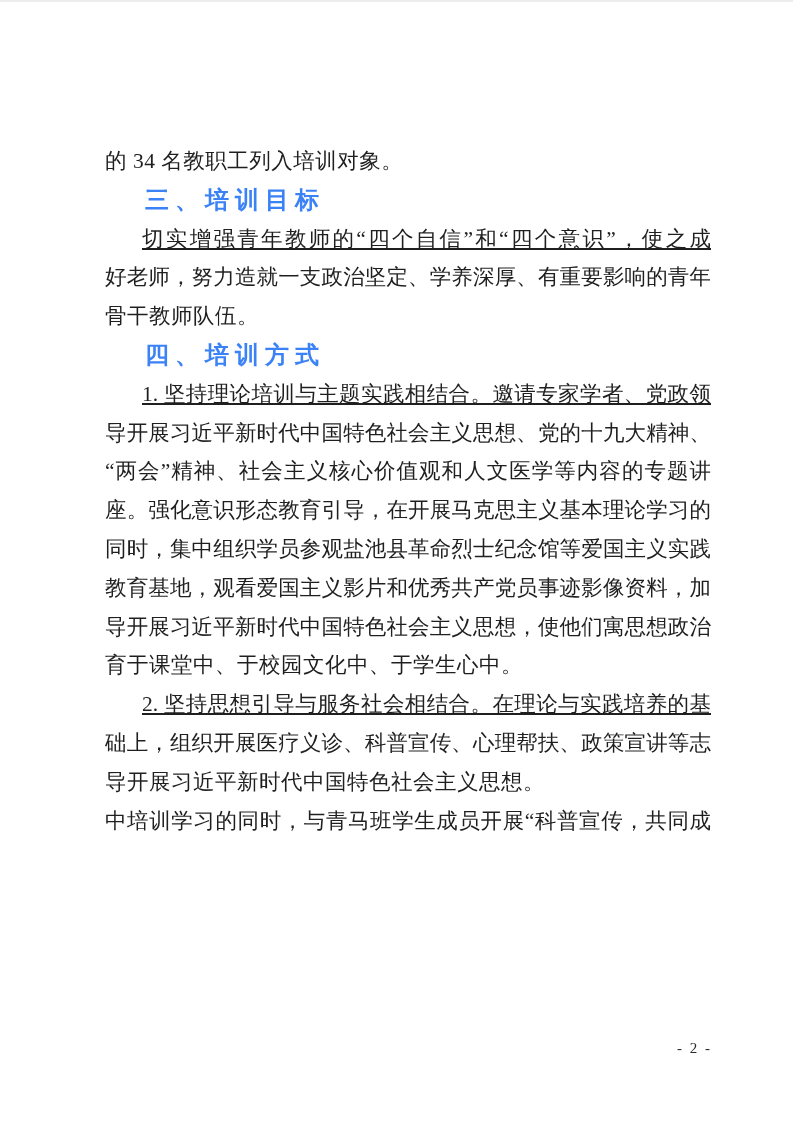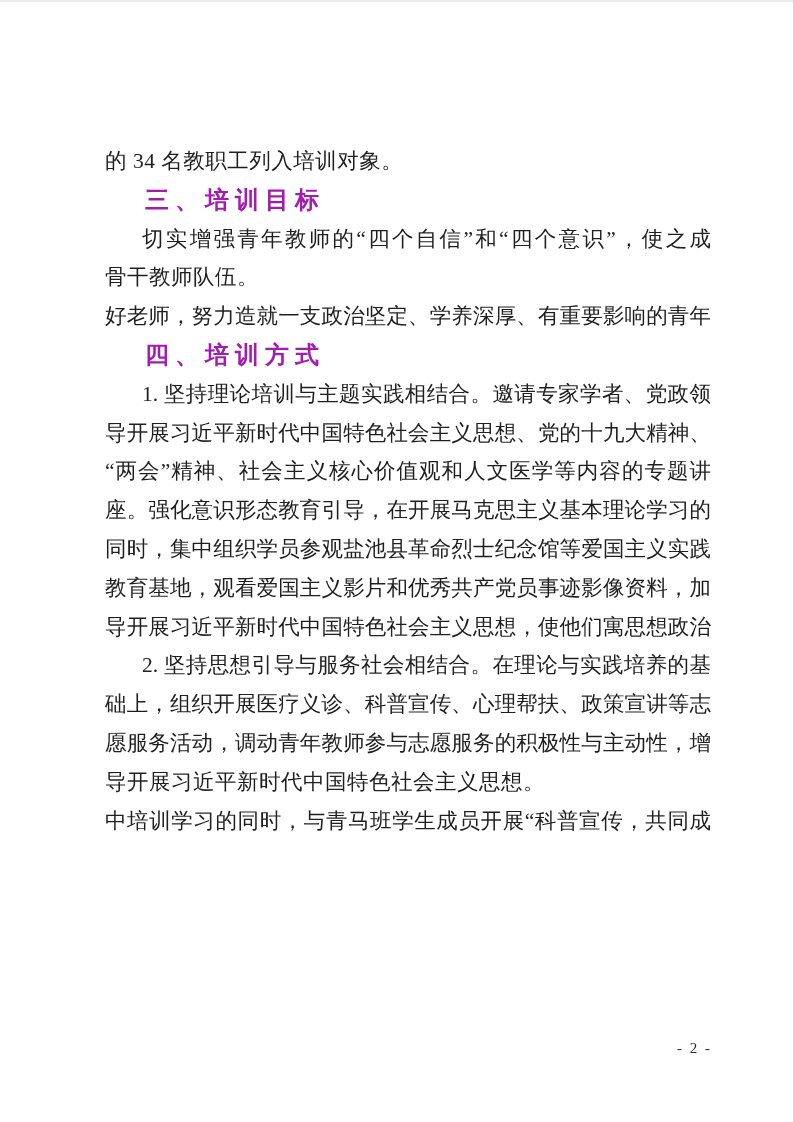--- a/index.html
+++ b/index.html
@@ -39,26 +39,27 @@
     overflow: hidden;
     white-space: normal;
   }
   .line.end {
     text-align: left;
     text-align-last: left;
     letter-spacing: 0.5px;
   }
   .line.indent {
     text-indent: 37px;
+    text-decoration: underline;
   }
   .line.heading {
     font-family: "Liberation Sans", "DejaVu Sans", sans-serif;
     font-weight: 700;
     font-size: 24px;
-    color: #a21caf;
+    color: #3b82f6;
     text-indent: 40px;
     letter-spacing: 6px;
     text-align: left;
     text-align-last: left;
   }
   .page-number {
     position: absolute;
     top: 1040px;
     left: 0;
     width: 712px;
@@ -72,31 +73,31 @@
 </head>
 <body>
 
 <div class="page">
   <div class="scan-edge"></div>
 
   <div class="text-block">
     <div class="line end">的 34 名教职工列入培训对象。</div>
     <div class="line heading">三、培训目标</div>
     <div class="line indent">切实增强青年教师的“四个自信”和“四个意识”，使之成</div>
+    <div class="line">好老师，努力造就一支政治坚定、学养深厚、有重要影响的青年</div>
     <div class="line end">骨干教师队伍。</div>
-    <div class="line">好老师，努力造就一支政治坚定、学养深厚、有重要影响的青年</div>
     <div class="line heading">四、培训方式</div>
     <div class="line indent">1. 坚持理论培训与主题实践相结合。邀请专家学者、党政领</div>
     <div class="line">导开展习近平新时代中国特色社会主义思想、党的十九大精神、</div>
     <div class="line">“两会”精神、社会主义核心价值观和人文医学等内容的专题讲</div>
     <div class="line">座。强化意识形态教育引导，在开展马克思主义基本理论学习的</div>
     <div class="line">同时，集中组织学员参观盐池县革命烈士纪念馆等爱国主义实践</div>
     <div class="line">教育基地，观看爱国主义影片和优秀共产党员事迹影像资料，加</div>
     <div class="line">导开展习近平新时代中国特色社会主义思想，使他们寓思想政治教</div>
+    <div class="line end">育于课堂中、于校园文化中、于学生心中。</div>
     <div class="line indent">2. 坚持思想引导与服务社会相结合。在理论与实践培养的基</div>
     <div class="line">础上，组织开展医疗义诊、科普宣传、心理帮扶、政策宣讲等志</div>
-    <div class="line">愿服务活动，调动青年教师参与志愿服务的积极性与主动性，增</div>
     <div class="line end">导开展习近平新时代中国特色社会主义思想。</div>
     <div class="line">中培训学习的同时，与青马班学生成员开展“科普宣传，共同成</div>
   </div>
 
   <div class="page-number">- 2 -</div>
 </div>
 
 </body></html>

